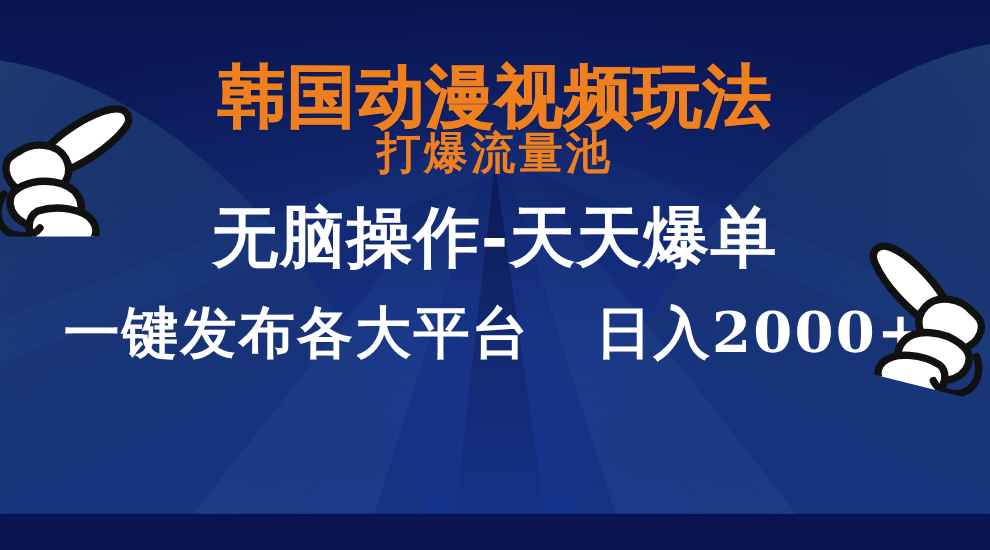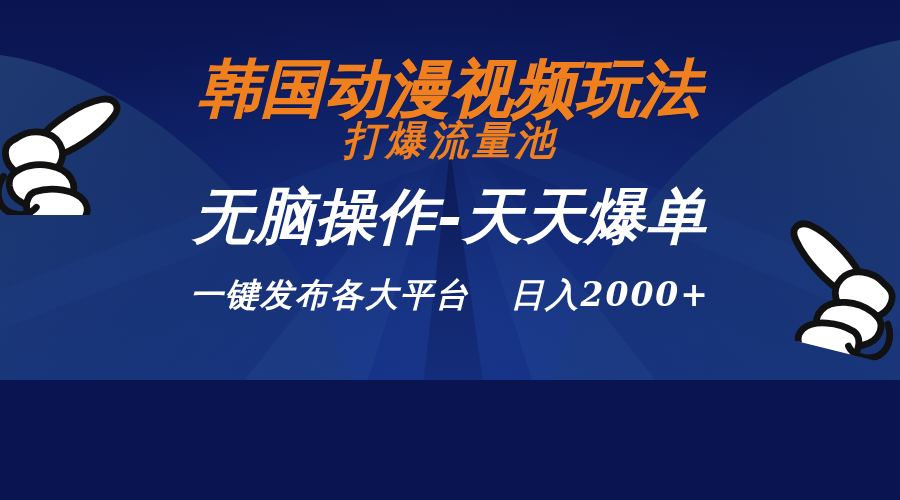--- a/index.html
+++ b/index.html
@@ -10,24 +10,23 @@
   body {
     width: 900px;
     height: 500px;
     overflow: hidden;
     font-family: "Liberation Sans", "DejaVu Sans", sans-serif;
   }
 
   #poster {
     position: relative;
     width: 900px;
-    height: 380px;
+    height: 467px;
     overflow: hidden;
     background: #0a1450;
-    font-style: italic;
   }
 
   
   .bg-svg {
     position: absolute;
     inset: 0;
     width: 900px;
     height: 500px;
     display: block;
   }
@@ -73,21 +72,21 @@
     margin-top: 26px;
     font-size: 60px;
     font-weight: 700;
     color: #FFFFFF;
     font-family: "DejaVu Serif", "Liberation Serif", serif;
     letter-spacing: 1px;
   }
 
   .subline-3 {
     margin-top: 32px;
-    font-size: 33px;
+    font-size: 51px;
     font-weight: 700;
     color: #FFFFFF;
     font-family: "DejaVu Serif", "Liberation Serif", serif;
     letter-spacing: 2px;
   }
 
   
   .hand {
     position: absolute;
     z-index: 6;

